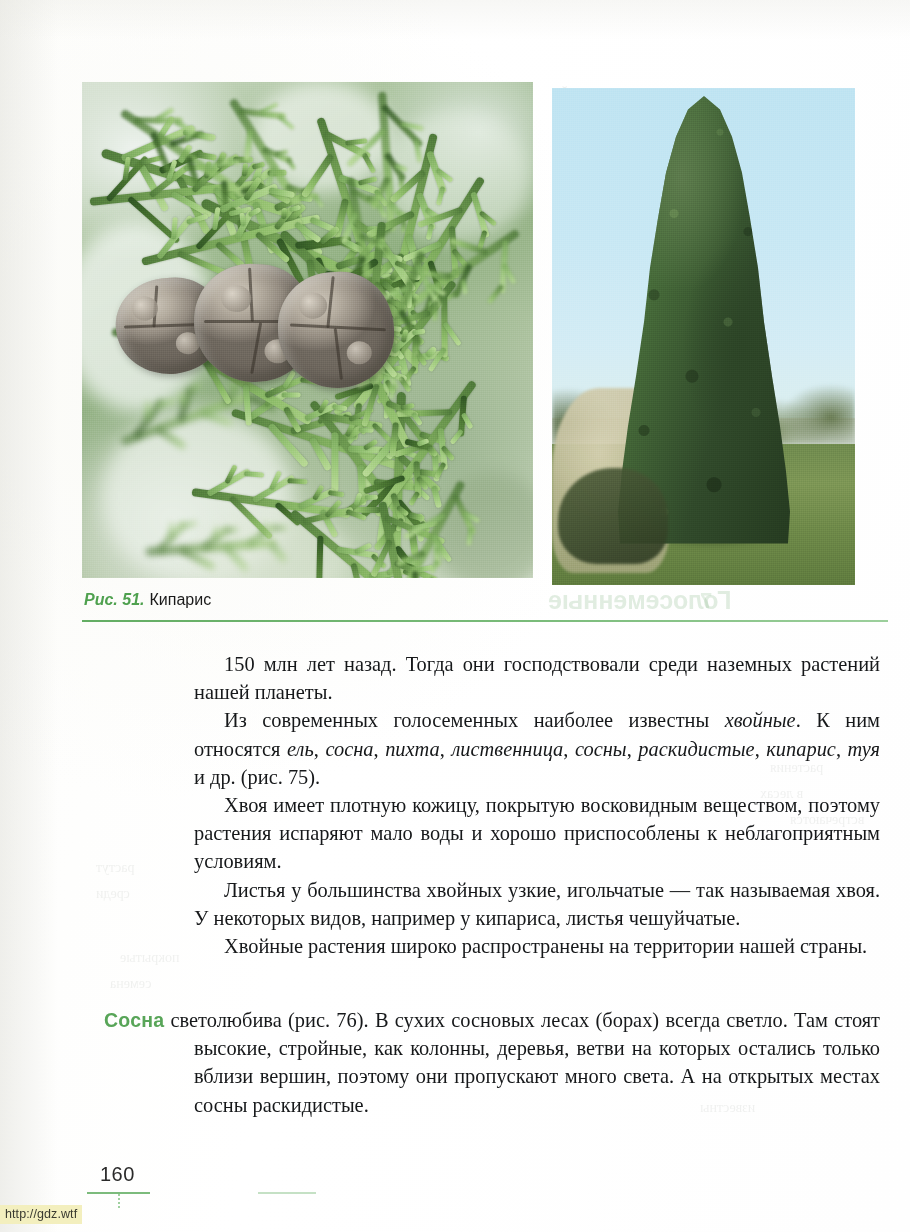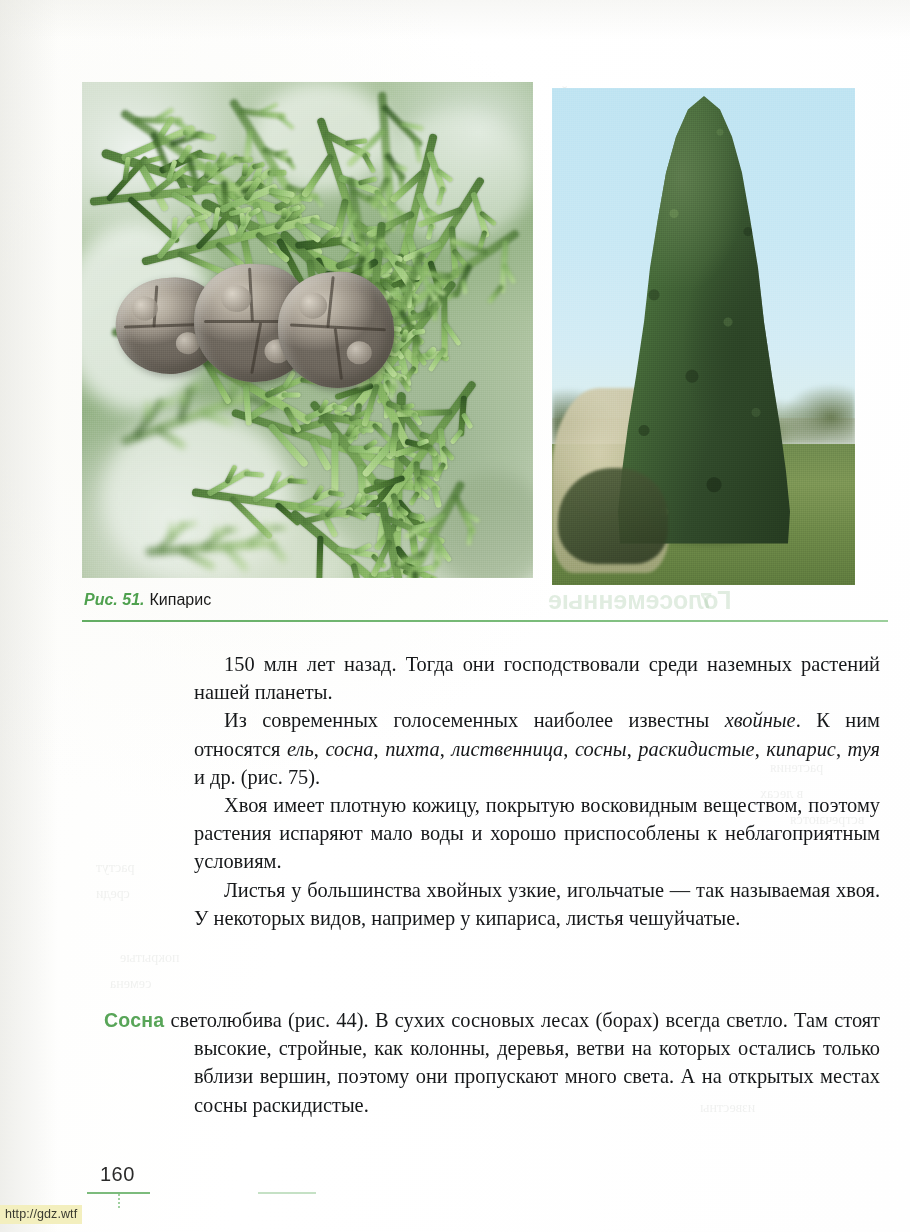--- a/index.html
+++ b/index.html
@@ -957,25 +957,26 @@
   <div id="figure-caption">
     <span class="cap-label">Рис. 51.</span><span class="cap-text">Кипарис</span>
   </div>
   <div class="green-rule"></div>
 
   <div id="body-text">
     <p>150 млн лет назад. Тогда они господствовали среди наземных растений нашей планеты.</p>
     <p><span>Из современных голосеменных наиболее известны </span><em>хвойные</em><span>. К ним относятся </span><em>ель</em>, <em>сосна</em>, <em>пихта</em>, <em>лиственница</em>, <em>сосны</em>, <em>раскидистые</em>, <em>кипарис</em>, <em>туя</em><span> и др. (рис. 75).</span></p>
     <p>Хвоя имеет плотную кожицу, покрытую восковидным веществом, поэтому растения испаряют мало воды и хорошо приспособлены к неблагоприятным условиям.</p>
     <p>Листья у большинства хвойных узкие, игольчатые — так называемая хвоя. У некоторых видов, например у кипариса, листья чешуйчатые.</p>
+    <p>Хвойные растения широко распространены на территории нашей страны.</p>
   </div>
 
   <div id="keyword-block">
     <div class="kw-wrap">
-      <p class="kw-rest"><span class="kw-term">Сосна</span> <span>светолюбива (рис. 44). В сухих сосновых лесах (борах) всегда светло. Там стоят высокие, стройные, как колонны, деревья, ветви на которых остались только вблизи вершин, поэтому они пропускают много света. А на открытых местах сосны раскидистые.</span></p>
+      <p class="kw-rest"><span class="kw-term">Сосна</span> <span>светолюбива (рис. 76). В сухих сосновых лесах (борах) всегда светло. Там стоят высокие, стройные, как колонны, деревья, ветви на которых остались только вблизи вершин, поэтому они пропускают много света. А на открытых местах сосны раскидистые.</span></p>
     </div>
   </div>
 
   <div id="page-number">160</div>
   <div class="pn-rule"></div>
   <div class="pn-tick"></div>
   <div class="footer-rule-right"></div>
 
   <div id="watermark">http://gdz.wtf</div>
 </div>

